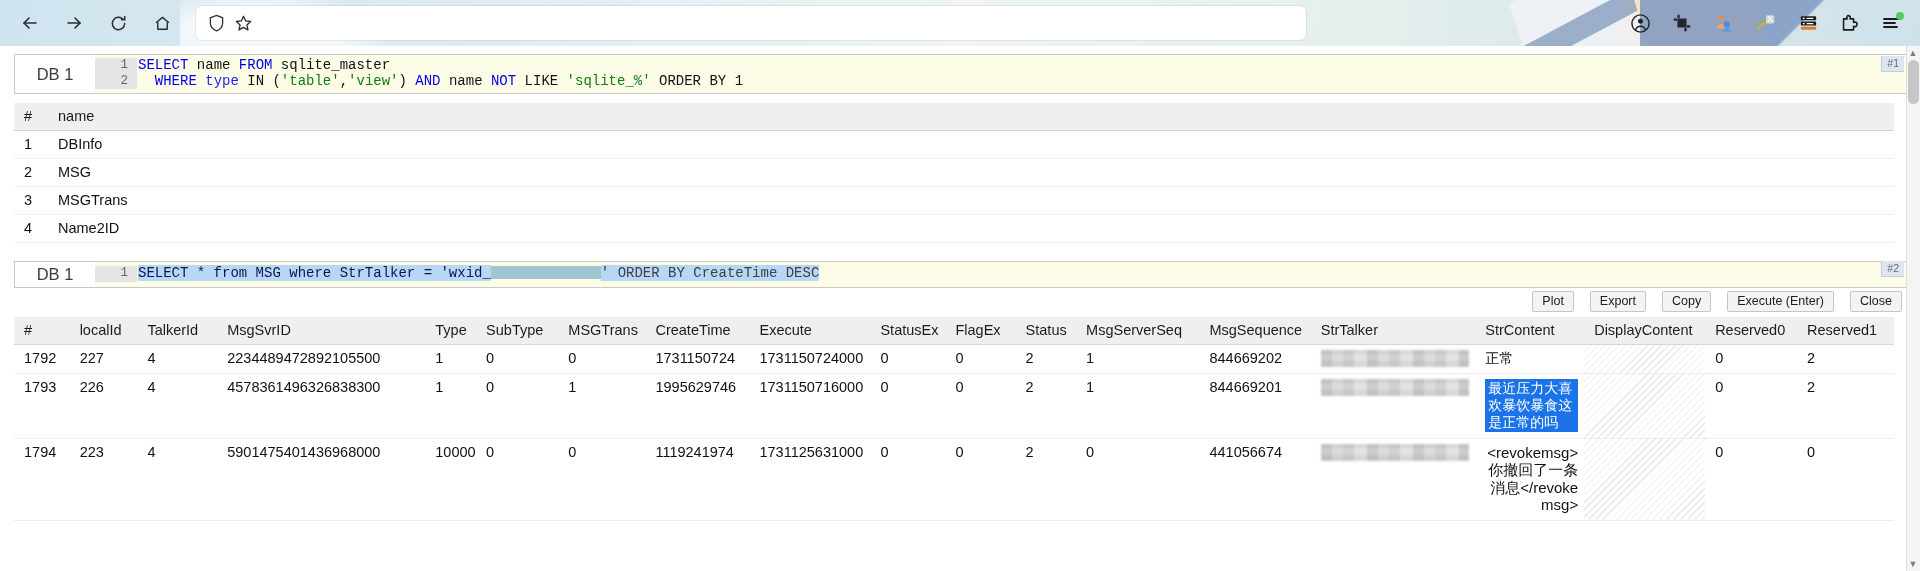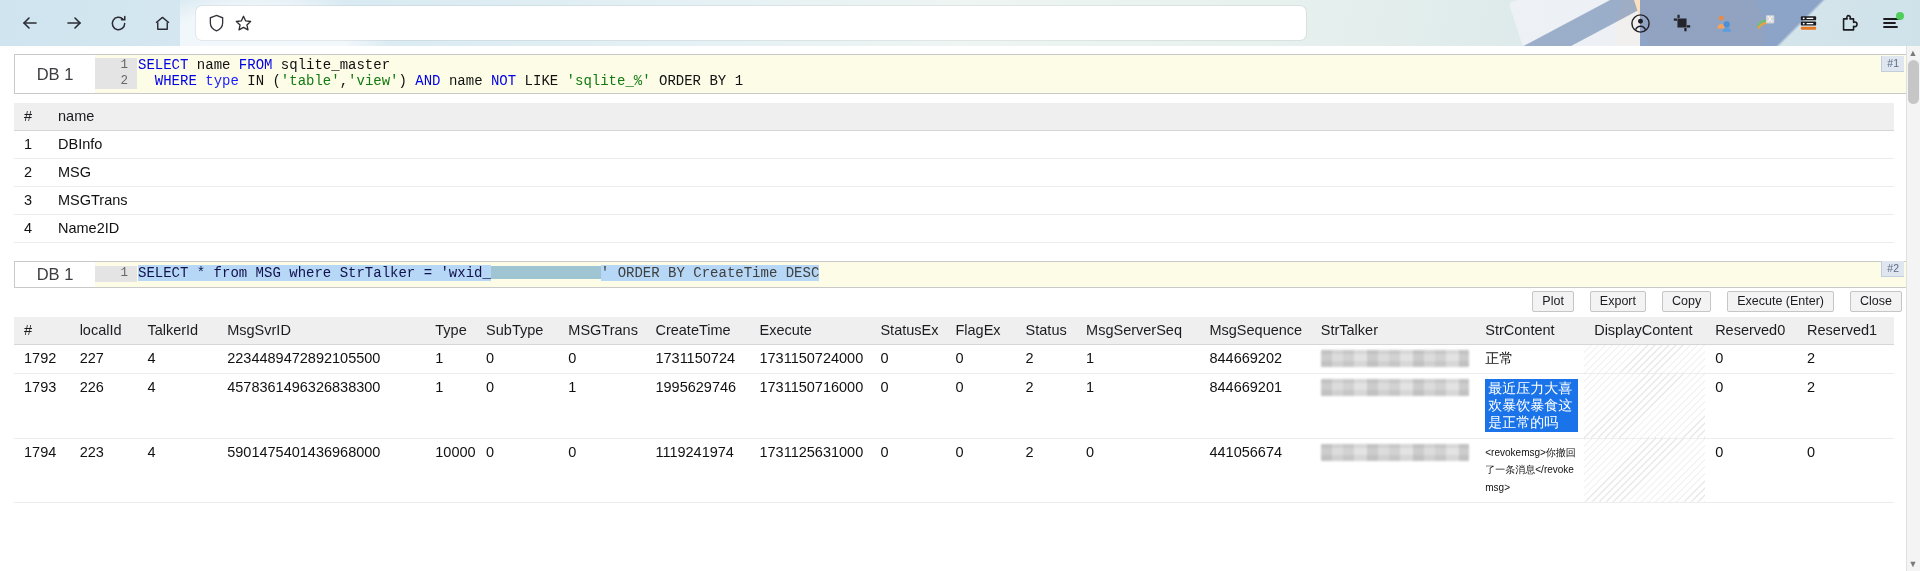--- a/index.html
+++ b/index.html
@@ -176,21 +176,21 @@
   }
   .cell-highlight{
     background:#1a73e8; color:#fff;
     display:inline-block; padding:1px 3px; line-height:17px;
     white-space:normal;
   }
   .cn{ font-size:14px; line-height:17px; }
   .hatch{
     background-image: repeating-linear-gradient(135deg, #e8e8e8 0 1px, #ffffff 1px 5px);
   }
-  .revoke{ color:#222; font-size:10px; line-height:17.5px; word-break:break-all; }
+  .revoke{ color:#222; font-size:15px; line-height:17.5px; word-break:break-all;text-align:right; }
   .scrollbar-v{
     position:absolute; right:0; top:46px; width:14px; height:525px;
     background:#f4f4f4; border-left:1px solid #e0e0e0;
   }
   .scroll-thumb{
     position:absolute; right:1px; top:2px; width:11px; height:44px;
     background:#c6c6c6; border-radius:6px;
   }
   .scroll-arrow{ position:absolute; right:2px; width:10px; text-align:center; font-size:9px; color:#7a7a7a;}
 </style>

